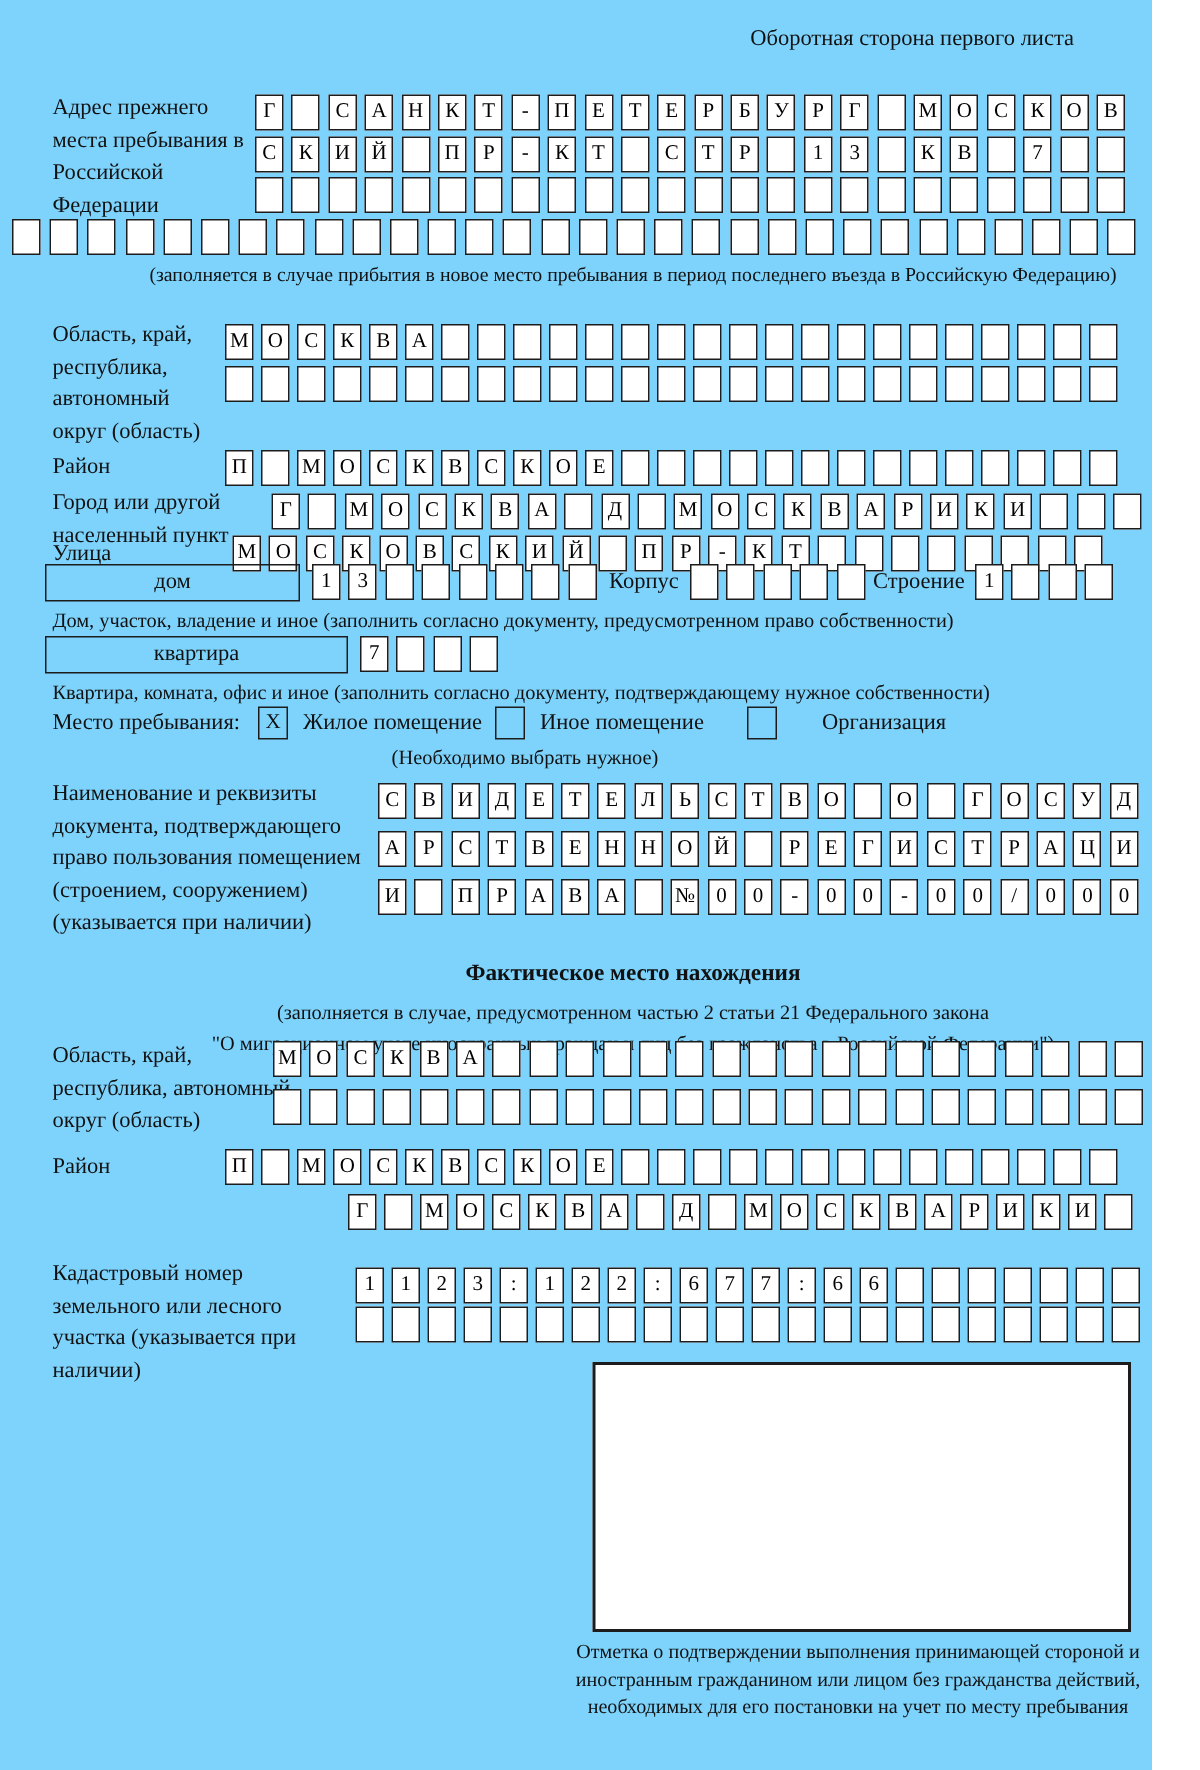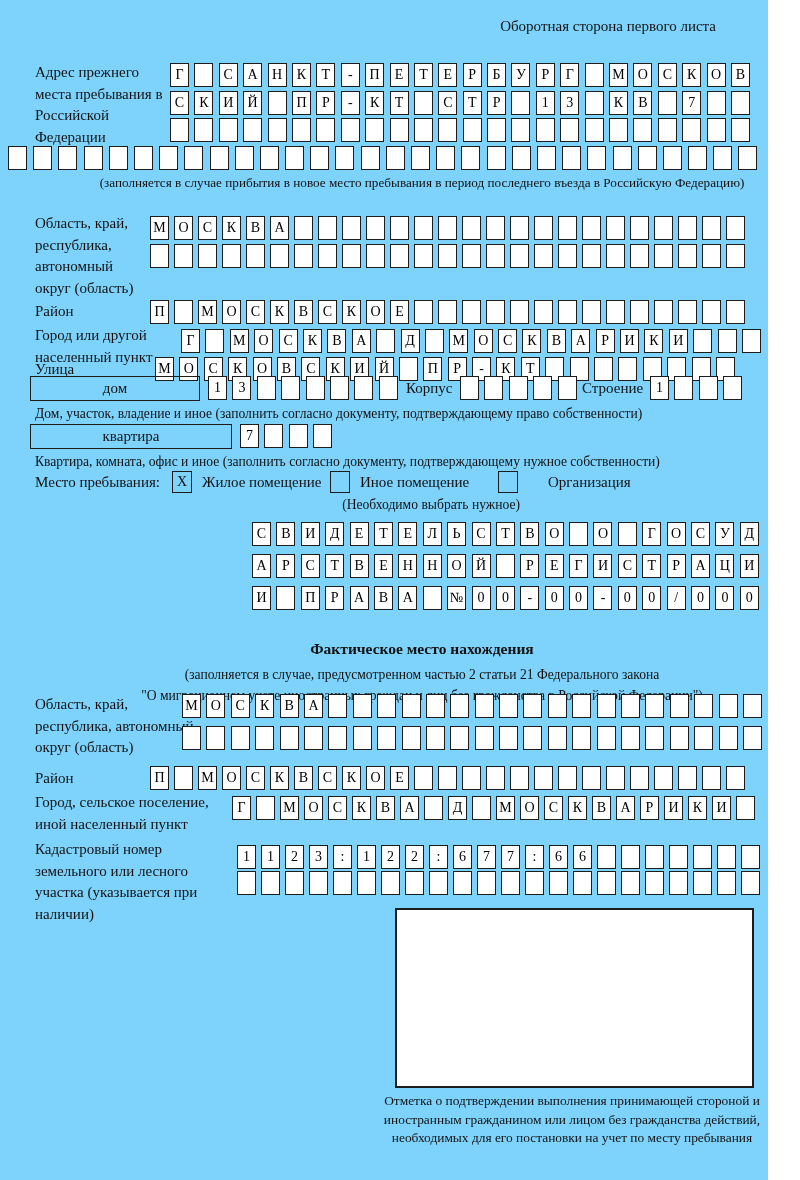--- a/index.html
+++ b/index.html
@@ -320,40 +320,41 @@
       <span class="cb"></span>
       <span class="cb"></span>
     </div>
   <div class="abs inl" style="left:582px; top:377px;">Строение</div>
   <div class="boxrow" style="left:650px; top:376px;">
       <span class="cb">1</span>
       <span class="cb"></span>
       <span class="cb"></span>
       <span class="cb"></span>
     </div>
-  <div class="abs note" style="left:35px; top:405px; width:740px; font-size:13.6px;">Дом, участок, владение и иное (заполнить согласно документу, подтверждающему право собственности)</div>
+  <div class="abs note" style="left:35px; top:405px; width:740px; font-size:13.6px;">Дом, участок, владение и иное (заполнить согласно документу, предусмотренном право собственности)</div>
 
   <div class="wbox" style="left:30px; top:424px; width:202px;">квартира</div>
   <div class="boxrow" style="left:240px; top:424px;">
       <span class="cb">7</span>
       <span class="cb"></span>
       <span class="cb"></span>
       <span class="cb"></span>
     </div>
   <div class="abs note" style="left:35px; top:453px; width:740px; font-size:13.6px;">Квартира, комната, офис и иное (заполнить согласно документу, подтверждающему нужное собственности)</div>
 
   <div class="abs inl" style="left:35px; top:471px;">Место пребывания:</div>
   <span class="ckb abs" style="left:172px; top:471px;">X</span>
   <div class="abs inl" style="left:202px; top:471px;">Жилое помещение</div>
   <span class="ckb abs" style="left:330px; top:471px;"></span>
   <div class="abs inl" style="left:360px; top:471px;">Иное помещение</div>
   <span class="ckb abs" style="left:498px; top:471px;"></span>
   <div class="abs inl" style="left:548px; top:471px;">Организация</div>
-  <div class="abs note" style="left:180px; top:496px; width:340px; text-align:right; font-size:13.6px;">(Необходимо выбрать нужное)</div>
-
+  <div class="abs note" style="left:180px; top:496px; width:340px; text-align:center; font-size:13.6px;">(Необходимо выбрать нужное)</div>
+
+  <div class="abs lbl" style="left:35px; top:519px; width:212px;">Наименование и реквизиты документа, подтверждающего право пользования помещением (строением, сооружением) (указывается при наличии)</div>
   <div class="boxrow" style="left:252px; top:522px;">
       <span class="cb">С</span>
       <span class="cb">В</span>
       <span class="cb">И</span>
       <span class="cb">Д</span>
       <span class="cb">Е</span>
       <span class="cb">Т</span>
       <span class="cb">Е</span>
       <span class="cb">Л</span>
       <span class="cb">Ь</span>
@@ -497,21 +498,20 @@
       <span class="cb"></span>
       <span class="cb"></span>
       <span class="cb"></span>
       <span class="cb"></span>
       <span class="cb"></span>
       <span class="cb"></span>
       <span class="cb"></span>
       <span class="cb"></span>
     </div>
 
-  <div class="abs lbl" style="left:35px; top:792px; width:198px;">Город, сельское поселение, иной населенный пункт</div>
   <div class="boxrow tgap" style="left:232px; top:796px;">
       <span class="cb">Г</span>
       <span class="cb"></span>
       <span class="cb">М</span>
       <span class="cb">О</span>
       <span class="cb">С</span>
       <span class="cb">К</span>
       <span class="cb">В</span>
       <span class="cb">А</span>
       <span class="cb"></span>

